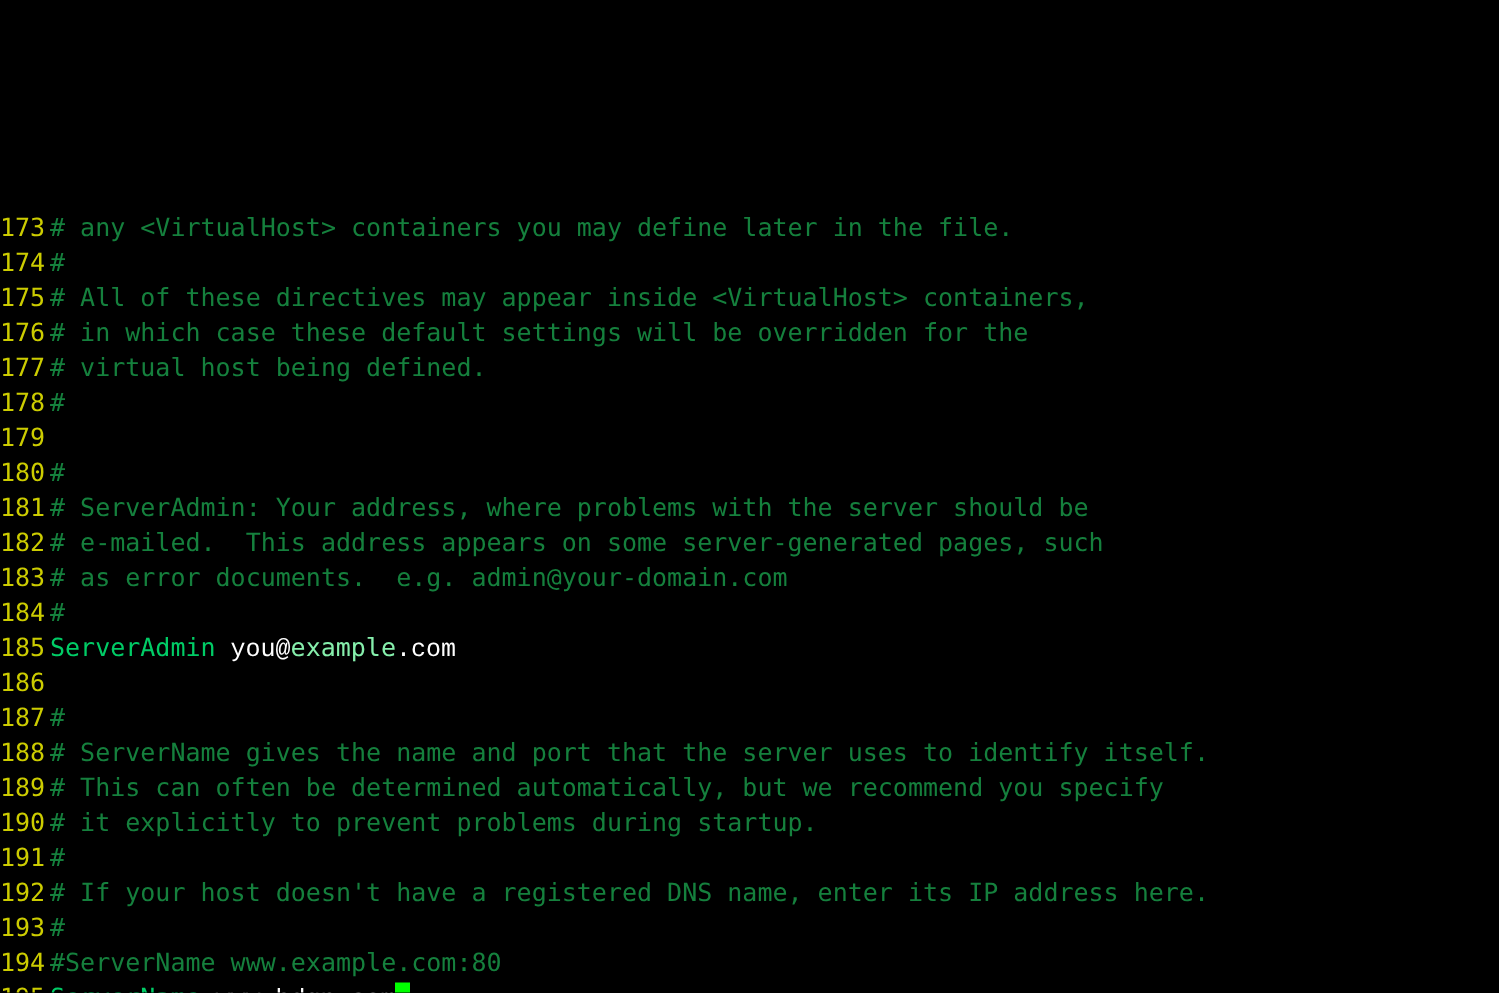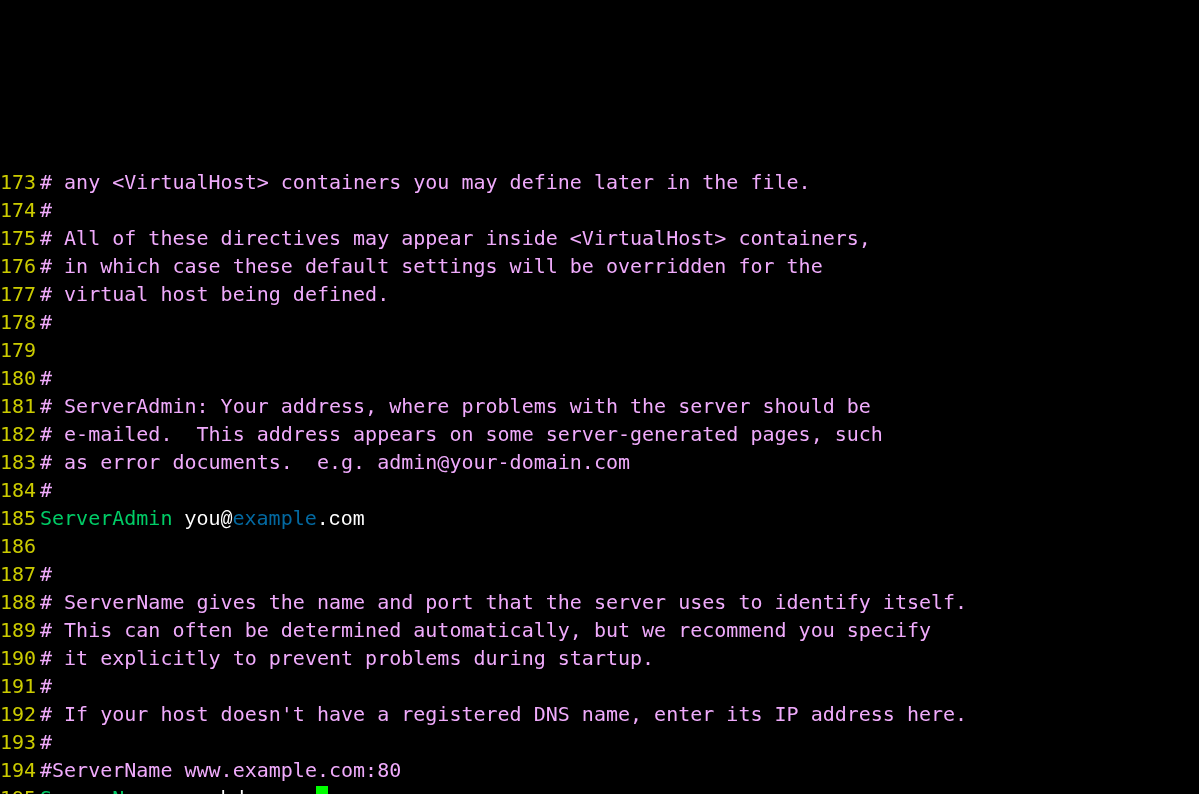--- a/index.html
+++ b/index.html
@@ -26,24 +26,24 @@
     .lineno {
       color: #cccc00;
       width: 40px;
       text-align: center;
       padding-right: 8px;
       flex-shrink: 0;
     }
     .code {
       flex: 1;
     }
-    .comment { color: #f0abfc; }
+    .comment { color: #15803d; }
     .directive { color: #00cc66; margin-top: 28px; }
     .text { color: #ffffff; font-family: Liberation Mono, monospace; }
-    .special { color: #0369a1; }
+    .special { color: #86efac; }
     .cursor {
       display: inline-block;
       width: 12px;
       height: 24px;
       background: #00ff00;
       vertical-align: text-bottom;
     }
   </style>
 </head>
 <body>

